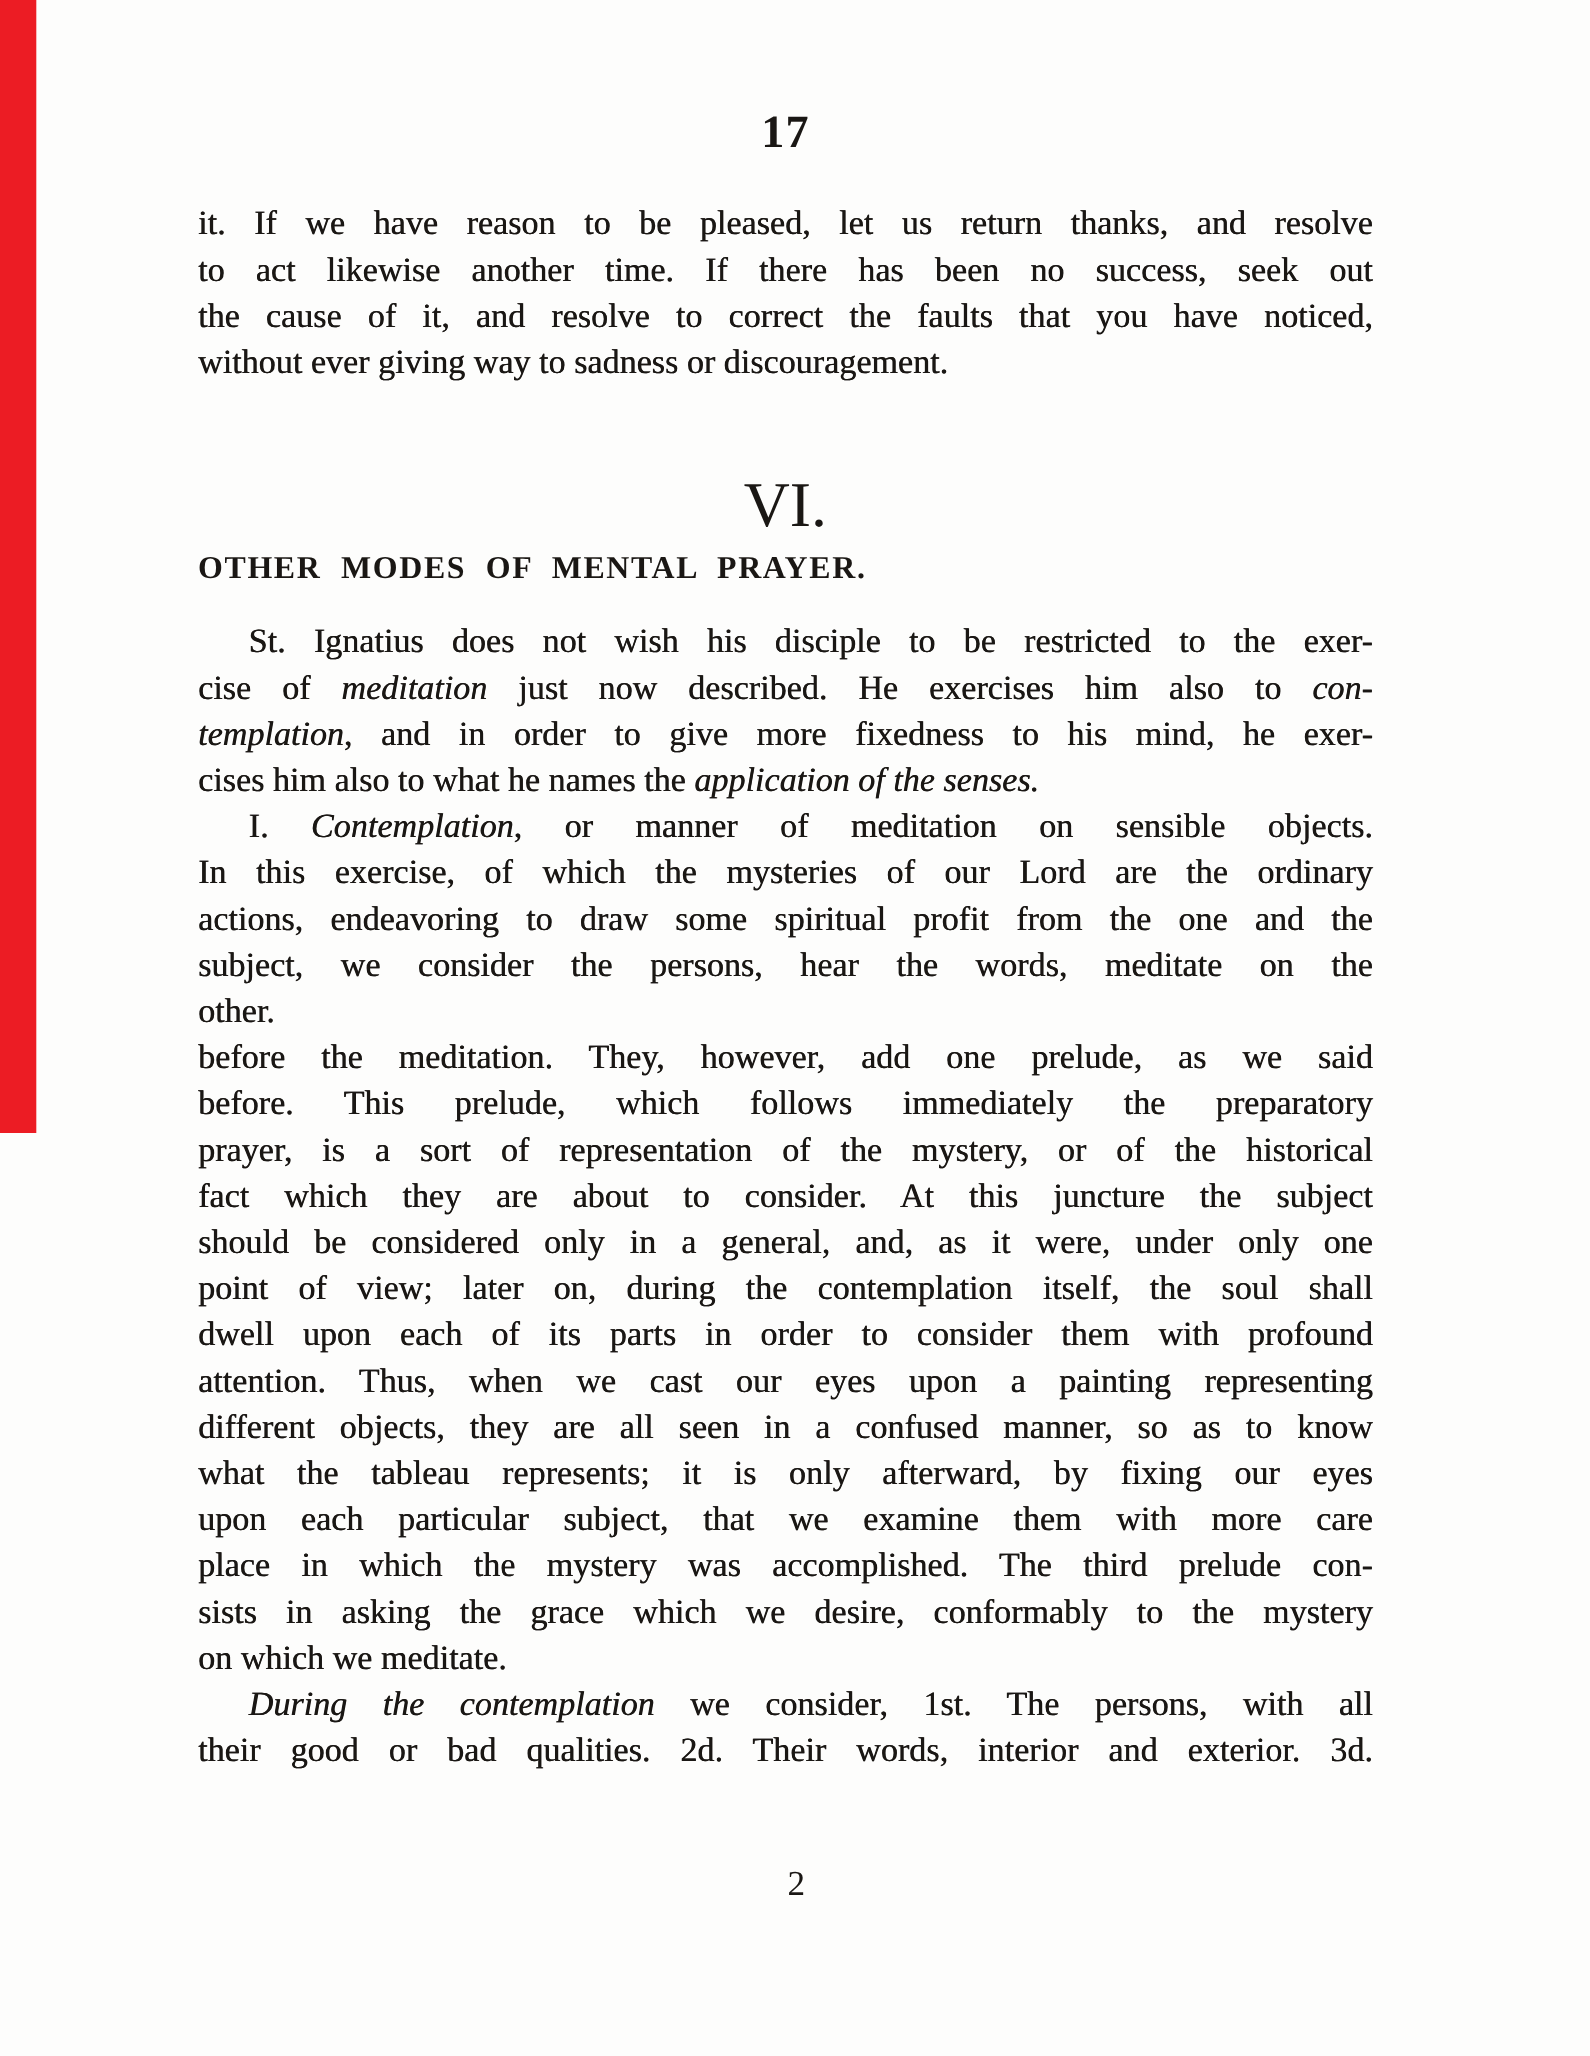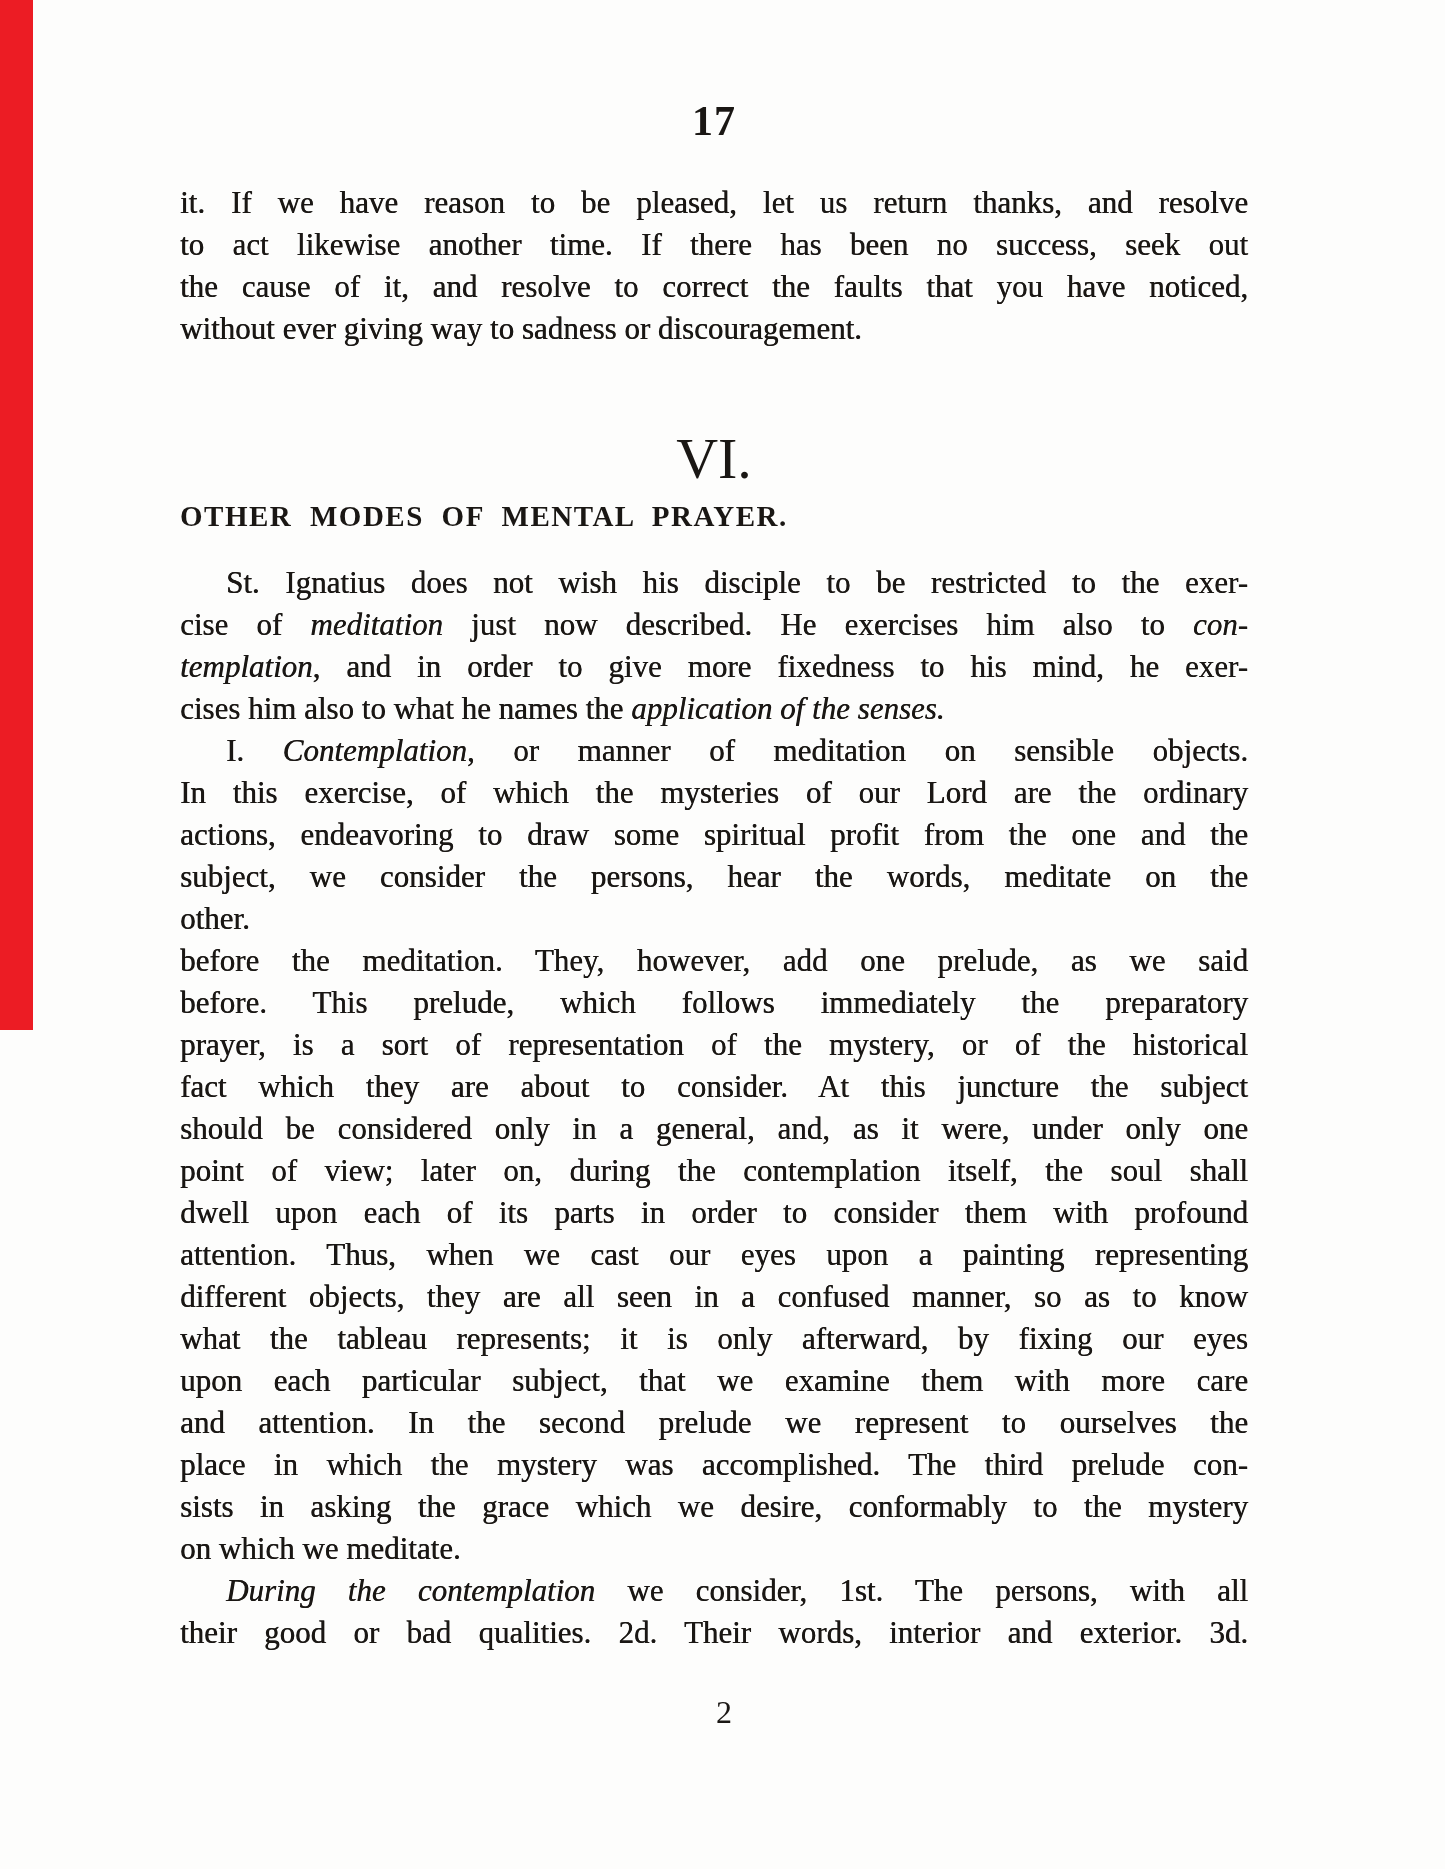--- a/index.html
+++ b/index.html
@@ -80,21 +80,20 @@
       <div class="ln"><span>before.  This prelude, which follows immediately the preparatory</span></div>
       <div class="ln"><span>prayer, is a sort of representation of the mystery, or of the historical</span></div>
       <div class="ln"><span>fact which they are about to consider.  At this juncture the subject</span></div>
       <div class="ln"><span>should be considered only in a general, and, as it were, under only one</span></div>
       <div class="ln"><span>point of view; later on, during the contemplation itself, the soul shall</span></div>
       <div class="ln"><span>dwell upon each of its parts in order to consider them with profound</span></div>
       <div class="ln"><span>attention.  Thus, when we cast our eyes upon a painting representing</span></div>
       <div class="ln"><span>different objects, they are all seen in a confused manner, so as to know</span></div>
       <div class="ln"><span>what the tableau represents; it is only afterward, by fixing our eyes</span></div>
       <div class="ln"><span>upon each particular subject, that we examine them with more care</span></div>
-      <div class="ln"><span>and attention.  In the second prelude we represent to ourselves the</span></div>
       <div class="ln"><span>place in which the mystery was accomplished.  The third prelude con-</span></div>
       <div class="ln"><span>sists in asking the grace which we desire, conformably to the mystery</span></div>
       <div class="ln noj"><span>on which we meditate.</span></div>
       <div class="ln ind"><em>During the contemplation</em><span> we consider, 1st.  The persons, with all</span></div>
       <div class="ln"><span>their good or bad qualities.  2d.  Their words, interior and exterior.  3d.</span></div>
     </div>
 
   <div class="sig">2</div>
 
 </div>

